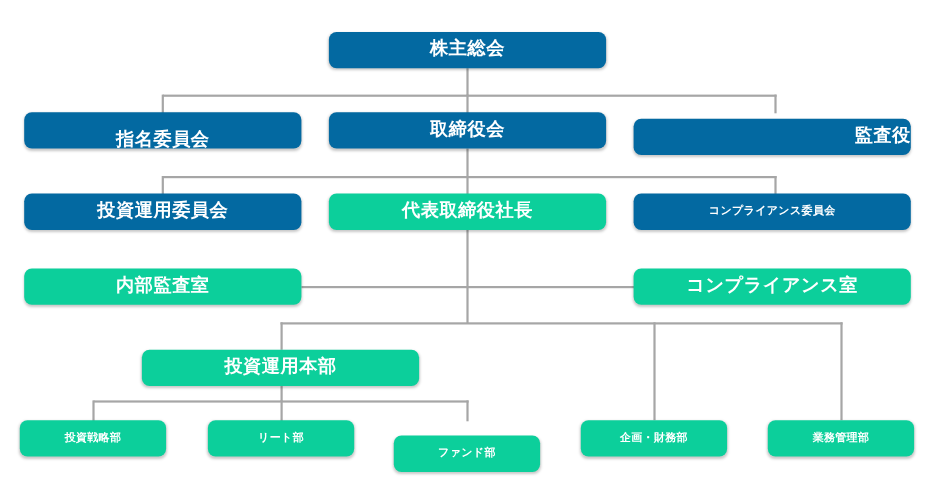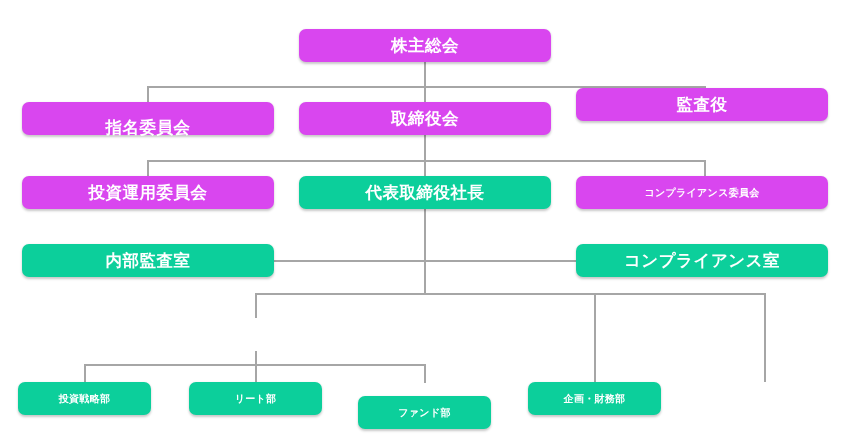--- a/index.html
+++ b/index.html
@@ -27,21 +27,21 @@
     justify-content: center;
     color: #ffffff;
     font-size: 16.5px;
     font-weight: 700;
     letter-spacing: 0.5px;
     white-space: nowrap;
     box-shadow: 0 1.5px 2.5px rgba(0,0,0,0.22);
     z-index: 3;
     user-select: none;
   }
-  .node.blue  { background: #d946ef; }
+  .node.blue  { background: #0369a1; }
   .node.green { background: #0ccf9b; }
   .node .label {
     line-height: 1;
     transform: translateY(-0.5px);
   }
   .node.small { font-size: 10px; letter-spacing: 0.3px; }
   .connector {
     position: absolute;
     background: #a6a6a6;
     z-index: 1;
@@ -92,48 +92,54 @@
   <div class="node blue" style="left:299px; top:29px; width:252px;">
     <span class="label">株主総会</span>
   </div>
 
   <div class="node blue" style="left:22px; top:102px; width:252px;align-items:flex-end;">
     <span class="label">指名委員会</span>
   </div>
   <div class="node blue" style="left:299px; top:102px; width:252px;text-align:right;">
     <span class="label">取締役会</span>
   </div>
-  <div class="node blue" style="left:576px; top:88px; width:252px;">
+  <div class="node blue" style="left:576px; top:108px; width:252px;justify-content:flex-end;">
     <span class="label">監査役</span>
   </div>
 
   <div class="node blue" style="left:22px; top:176px; width:252px;">
     <span class="label">投資運用委員会</span>
   </div>
   <div class="node green" style="left:299px; top:176px; width:252px;">
     <span class="label">代表取締役社長</span>
   </div>
   <div class="node blue small" style="left:576px; top:176px; width:252px;">
     <span class="label">コンプライアンス委員会</span>
   </div>
 
   <div class="node green" style="left:22px; top:244px; width:252px;">
     <span class="label">内部監査室</span>
   </div>
   <div class="node green" style="left:576px; top:244px; width:252px;">
     <span class="label">コンプライアンス室</span>
   </div>
 
+  <div class="node green" style="left:129px; top:318px; width:252px;">
+    <span class="label">投資運用本部</span>
+  </div>
 
   <div class="node green small" style="left:18px; top:382px; width:133px;">
     <span class="label">投資戦略部</span>
   </div>
   <div class="node green small" style="left:189px; top:382px; width:133px;">
     <span class="label">リート部</span>
   </div>
   <div class="node green small" style="left:358px; top:396px; width:133px;">
     <span class="label">ファンド部</span>
   </div>
   <div class="node green small" style="left:528px; top:382px; width:133px;">
     <span class="label">企画・財務部</span>
   </div>
+  <div class="node green small" style="left:698px; top:382px; width:133px;">
+    <span class="label">業務管理部</span>
+  </div>
 
 </div>
 
 </body></html>

